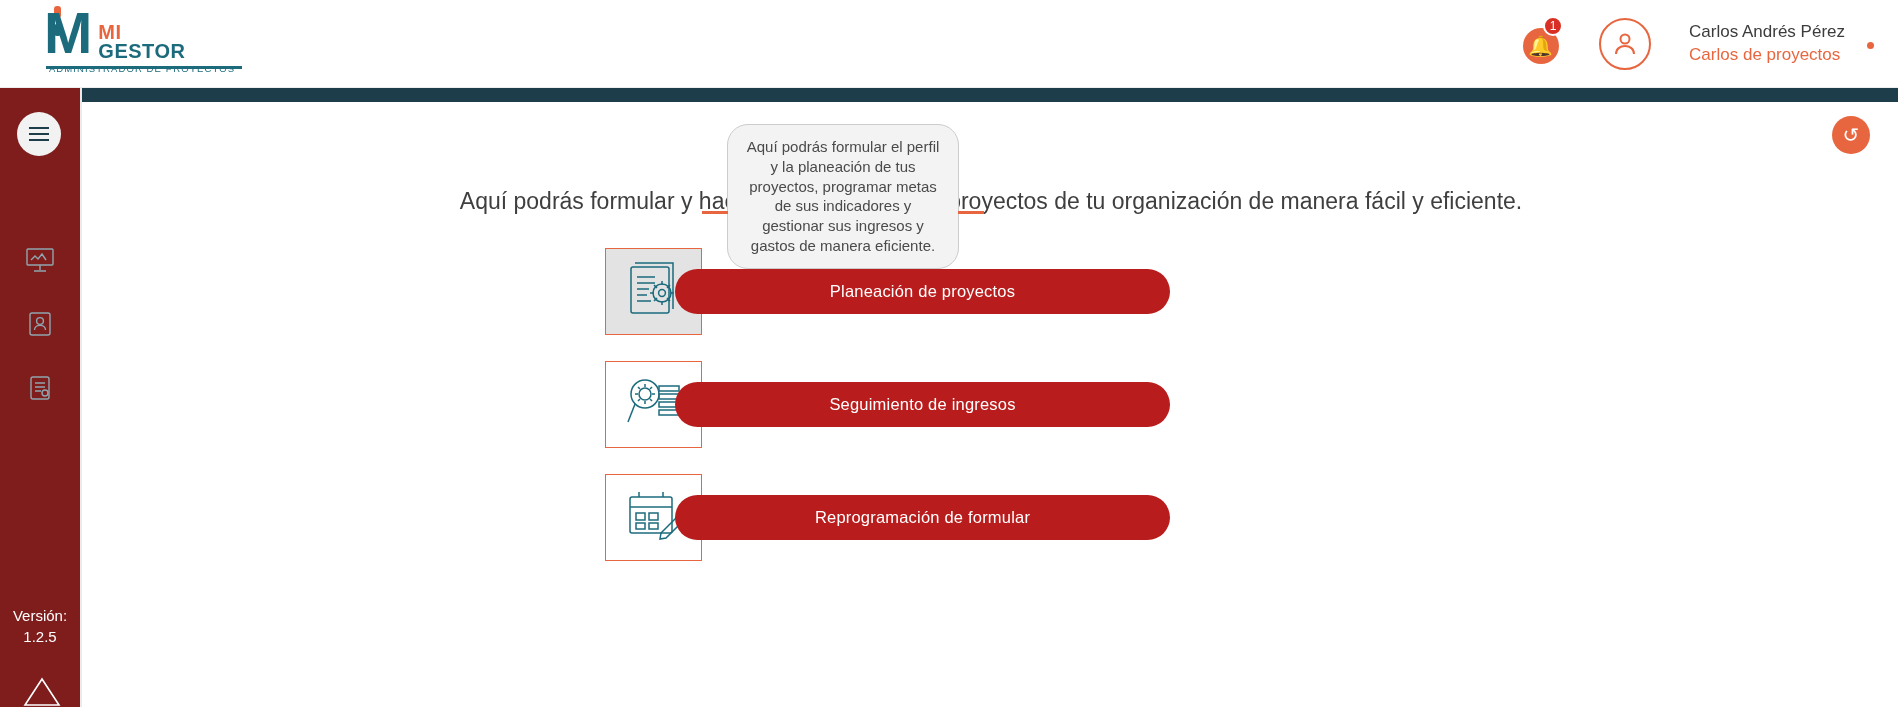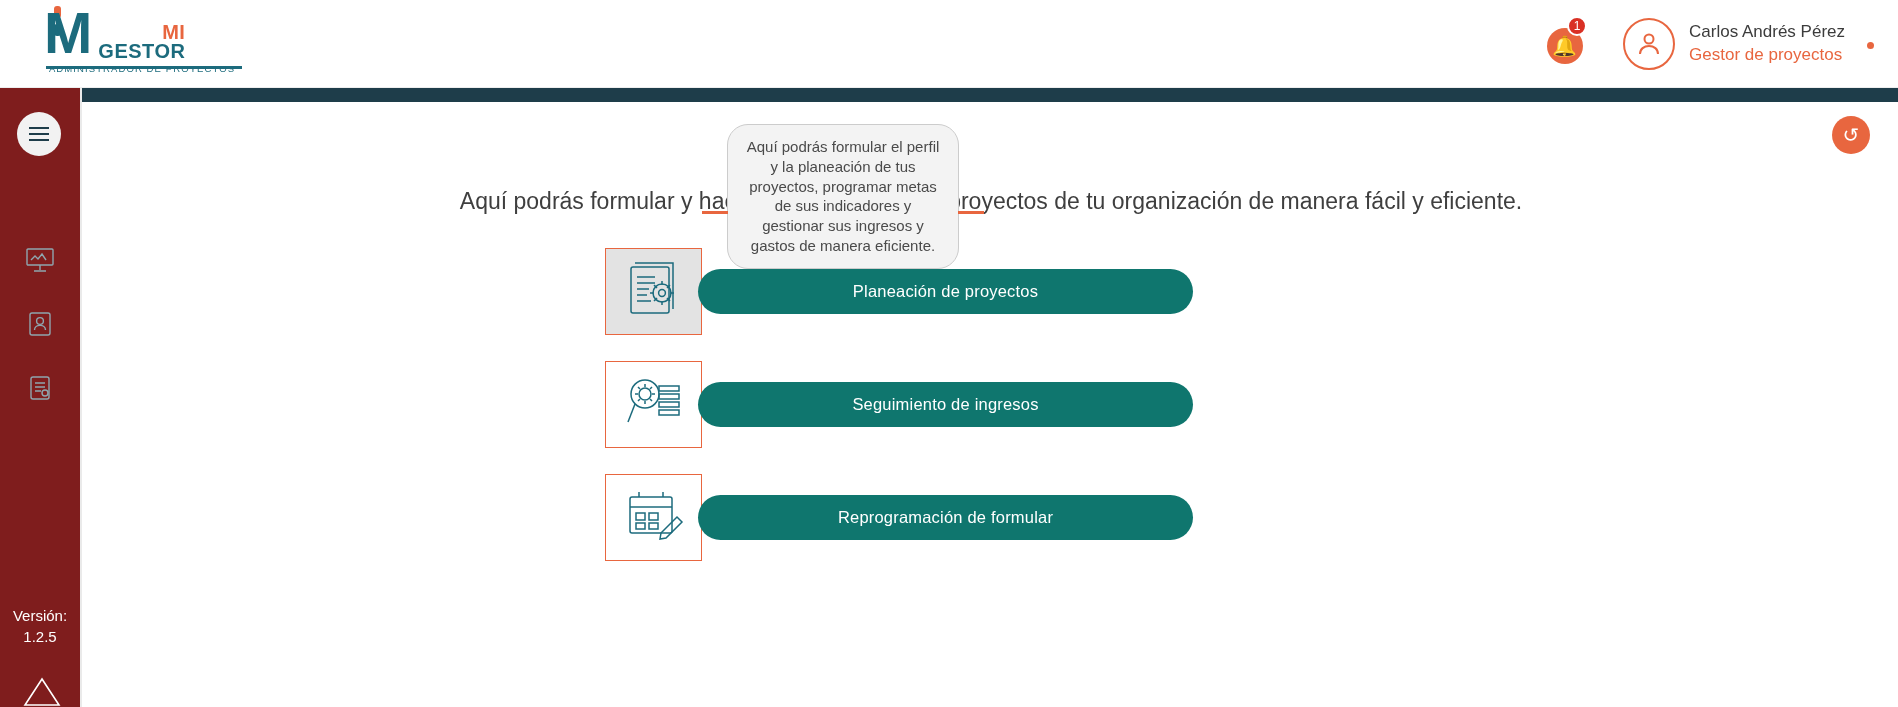--- a/index.html
+++ b/index.html
@@ -26,21 +26,21 @@
     font-size: 58px; font-weight:bold; color:#1c6b7d; line-height:1;
     letter-spacing:-2px; position:relative; top:2px;
   }
   .logo-dots { position:absolute; left:10px; top:2px; }
   .logo-dot {
     display:inline-block; width:7px; height:12px; margin-right:9px;
     border-radius:3px;
   }
   .logo-dot.a { background:#e8663f; }
   .logo-dot.b { background:#1c6b7d; }
-  .logo-words { margin-left:8px; line-height:0.92;text-align:right; }
+  .logo-words { margin-left:8px; line-height:0.92; }
   .logo-mi {
     font-size:20px; font-weight:bold; color:#e8663f; letter-spacing:0.5px;
   }
   .logo-gestor {
     font-size:20px; font-weight:bold; color:#1c6b7d; letter-spacing:0.5px;
   }
   .logo-sub {
     font-size:9.5px; color:#1c6b7d; letter-spacing:1.1px; margin-top:3px;
     text-align:center; width:196px;
   }
@@ -61,21 +61,21 @@
   .bell-badge {
     position:absolute; left:20px; top:-6px; min-width:20px; height:20px;
     background:#d93025; color:#fff; border-radius:50%;
     font-size:12px; display:flex; align-items:center; justify-content:center;
     border:2px solid #fff; padding:0 3px;
   }
   .avatar {
     width:52px; height:52px; border-radius:50%; border:2px solid #e8663f;
     display:flex; align-items:center; justify-content:center; margin-right:14px;
   }
-  .user-block { line-height:1.35; }
+  .user-block { line-height:1.35;margin-left:24px; }
   .user-name { font-size:17px; color:#3c3c3c; }
   .user-role { font-size:17px; color:#e8663f; }
   .header-dot {
     width:7px; height:7px; border-radius:50%; background:#e8663f;
     margin-left:22px; margin-top:2px;
   }
 
   
   .sidebar {
     position:absolute; left:0; top:88px; width:80px; height:619px;
@@ -130,22 +130,22 @@
   .option-row {
     position:relative; height:113px; margin-bottom:0;
   }
   .opt-icon-box {
     position:absolute; left:523px; top:0; width:97px; height:87px;
     background:transparent; border:1px solid #e8663f; display:flex;
     align-items:center; justify-content:center;
   }
   .opt-icon-box.shaded { background:#e3e3e3; }
   .opt-btn {
-    position:absolute; left:616px; top:21px; width:495px; height:45px;
-    background:#0f766e; color:#ffffff; border:none; border-radius:23px;
+    position:absolute; left:593px; top:21px; width:495px; height:45px;
+    background:#b91c1c; color:#ffffff; border:none; border-radius:23px;
     font-size:16.5px; font-family:"Liberation Sans", sans-serif;
     cursor:pointer; display:flex; align-items:center; justify-content:center;
     letter-spacing:0.2px;
   }
 
   .back-btn {
     position:absolute; right:28px; top:28px; width:38px; height:38px;
     border-radius:50%; background:#e8663f; color:#fff;
     display:flex; align-items:center; justify-content:center;
     font-size:20px; cursor:pointer;
@@ -185,21 +185,21 @@
 
     <div class="avatar">
       <svg width="30" height="30" viewBox="0 0 24 24" fill="none" stroke="#e8663f" stroke-width="1.6">
         <circle cx="12" cy="8" r="3.6"></circle>
         <path d="M4.8 20c0-4 3.2-6.4 7.2-6.4s7.2 2.4 7.2 6.4"></path>
       </svg>
     </div>
 
     <div class="user-block">
       <div class="user-name">Carlos Andrés Pérez</div>
-      <div class="user-role">Gestor de proyectos</div>
+      <div class="user-role">Carlos de proyectos</div>
     </div>
 
     <div class="header-dot"></div>
   </div>
 </div>
 
 <div class="sidebar">
 
   <div class="burger">
     <span></span>

